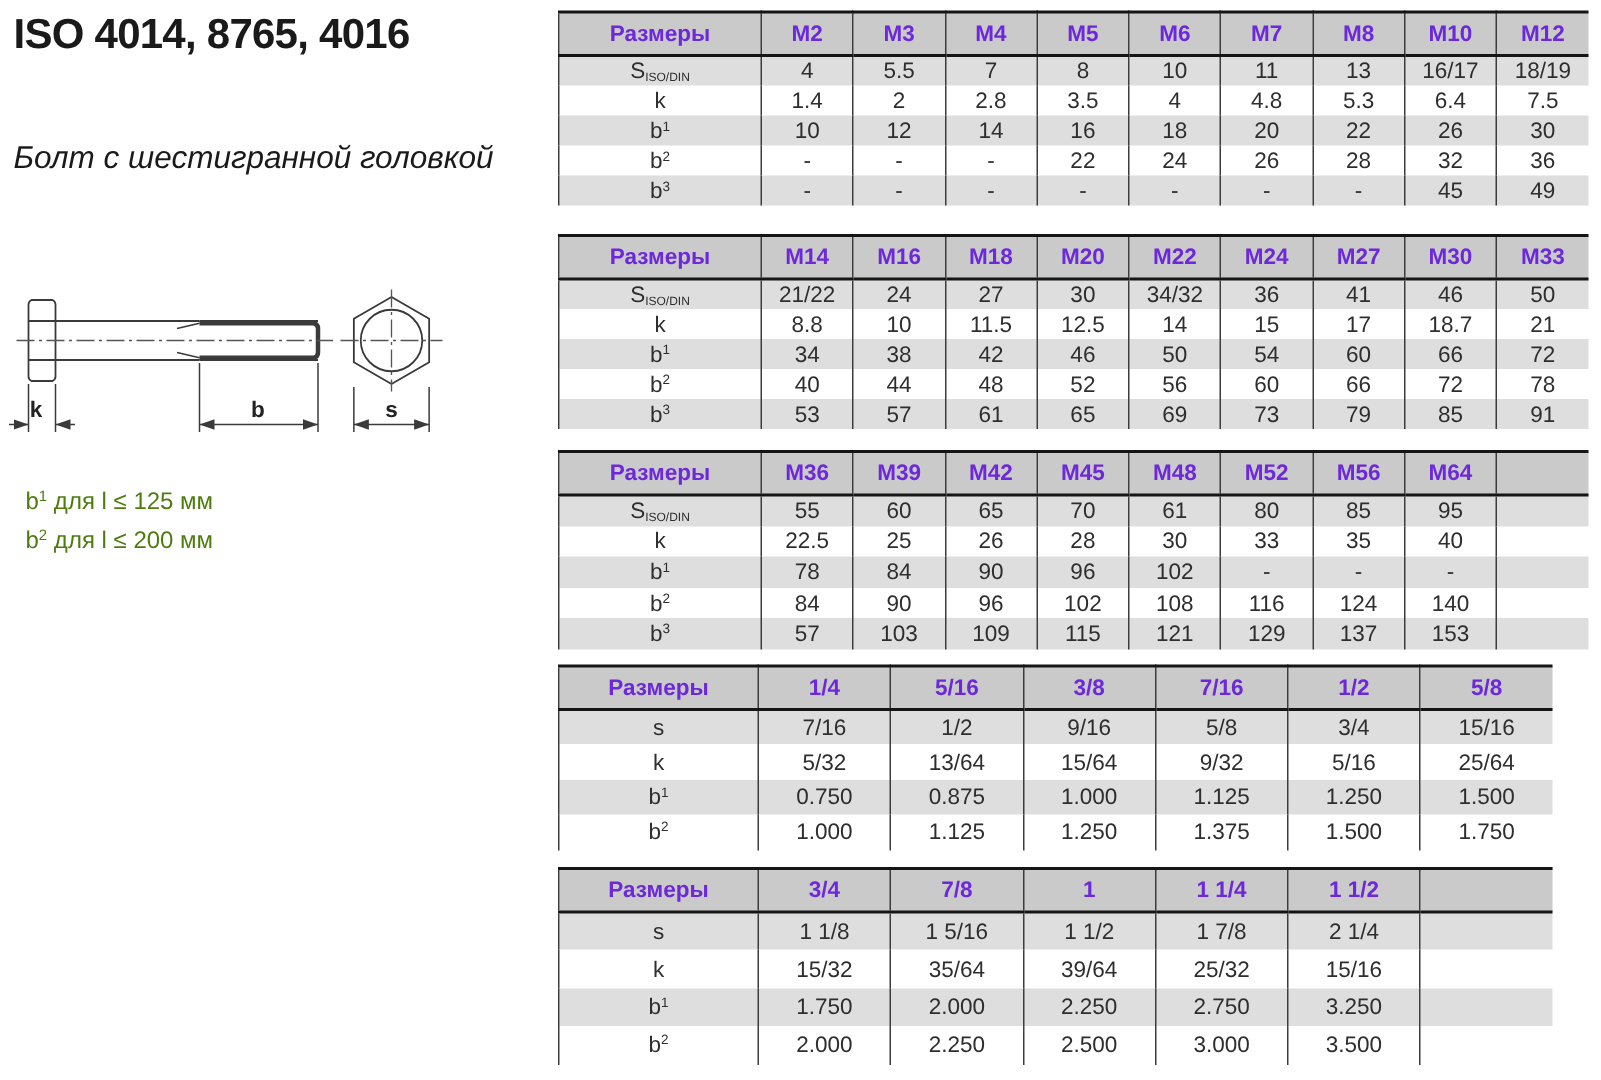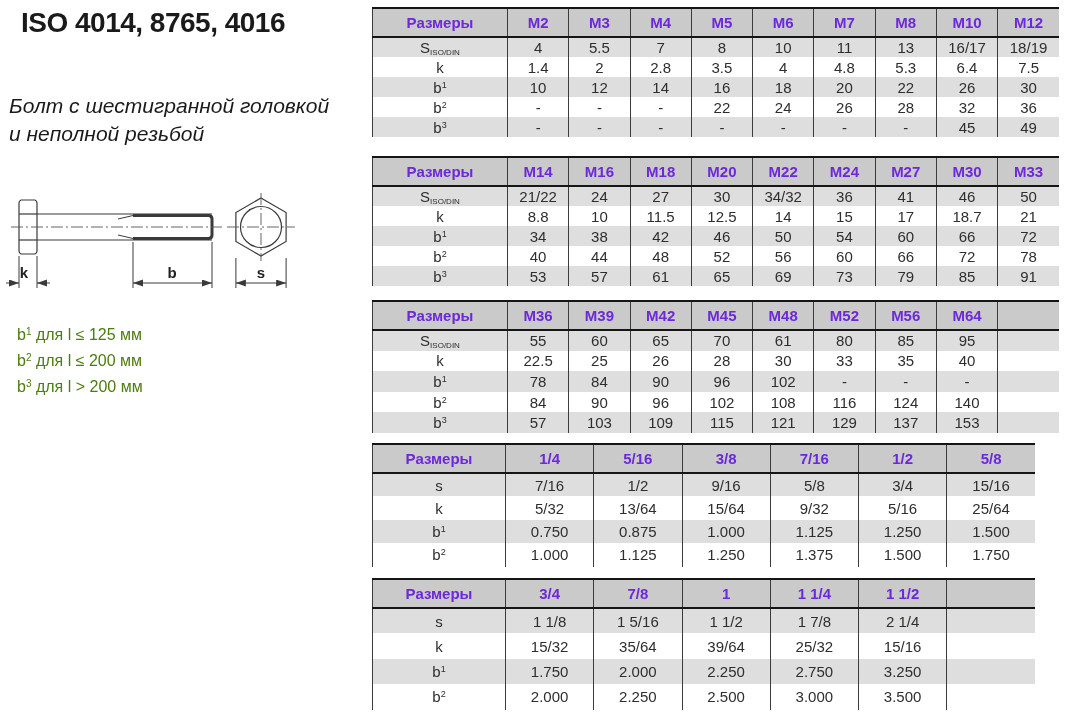--- a/index.html
+++ b/index.html
@@ -10,21 +10,21 @@
     --text:#2e2e2e;
     --draw:#3a3a3a;
   }
   *{margin:0;padding:0;box-sizing:border-box;}
   html,body{background:#ffffff;}
   .page{
     position:relative;width:1067px;height:720px;background:#ffffff;overflow:hidden;
     font-family:"Liberation Sans", sans-serif;color:var(--text);
   }
   
-  .title-block{position:absolute;left:9px;top:4px;margin-left:12px;}
+  .title-block{position:absolute;left:9px;top:4px;}
   .title{font-size:28px;font-weight:bold;letter-spacing:-0.5px;line-height:37px;color:#1a1a1a;}
   .subtitle-block{position:absolute;left:9px;top:92px;}
   .subtitle{font-size:21px;line-height:28px;color:#1a1a1a;font-style:italic;}
   .drawing{position:absolute;left:0px;top:185px;}
   .footnotes{position:absolute;left:17px;top:320px;font-size:16px;line-height:23px;color:#4d7c0f;}
   .footnotes sup{font-size:10px;vertical-align:5px;}
   
   table.dim-table{
     position:absolute;border-collapse:collapse;table-layout:fixed;
     border-top:2.5px solid var(--heavy);
@@ -66,21 +66,20 @@
 <body>
 
 <div class="page">
 
   <div class="title-block">
     <div class="title">ISO 4014, 8765, 4016</div>
   </div>
 
   <div class="subtitle-block">
     <div class="subtitle">Болт с шестигранной головкой</div>
-    <div class="subtitle">и неполной резьбой</div>
   </div>
 
   <svg class="drawing" width="310" height="135" viewBox="0 0 310 135">
     <defs>
       <marker id="arr" orient="auto" markerWidth="11" markerHeight="8" refX="10" refY="3.5">
         <path d="M0,0 L10,3.5 L0,7 Z" fill="#3a3a3a"></path>
       </marker>
       <marker id="arrRev" orient="auto-start-reverse" markerWidth="11" markerHeight="8" refX="10" refY="3.5">
         <path d="M0,0 L10,3.5 L0,7 Z" fill="#3a3a3a"></path>
       </marker>
@@ -124,21 +123,20 @@
       <line class="thin" x1="235.9" y1="73" x2="235.9" y2="103"></line>
       <line class="thin" x1="286.1" y1="73" x2="286.1" y2="103"></line>
       <line class="thin" x1="235.9" y1="98" x2="286.1" y2="98" marker-start="url(#arrRev)" marker-end="url(#arr)"></line>
       <text x="261" y="93" text-anchor="middle">s</text>
     </g>
   </svg>
 
   <div class="footnotes">
       <div><span>b</span><sup>1</sup><span> для l ≤ 125 мм</span></div>
       <div><span>b</span><sup>2</sup><span> для l ≤ 200 мм</span></div>
-      <div><span>b</span><sup>3</sup><span> для l &gt; 200 мм</span></div>
     </div>
 
   <table class="dim-table t1">
       <colgroup>
         <col style="width: 135px;">
         <col>
         <col>
         <col>
         <col>
         <col>

